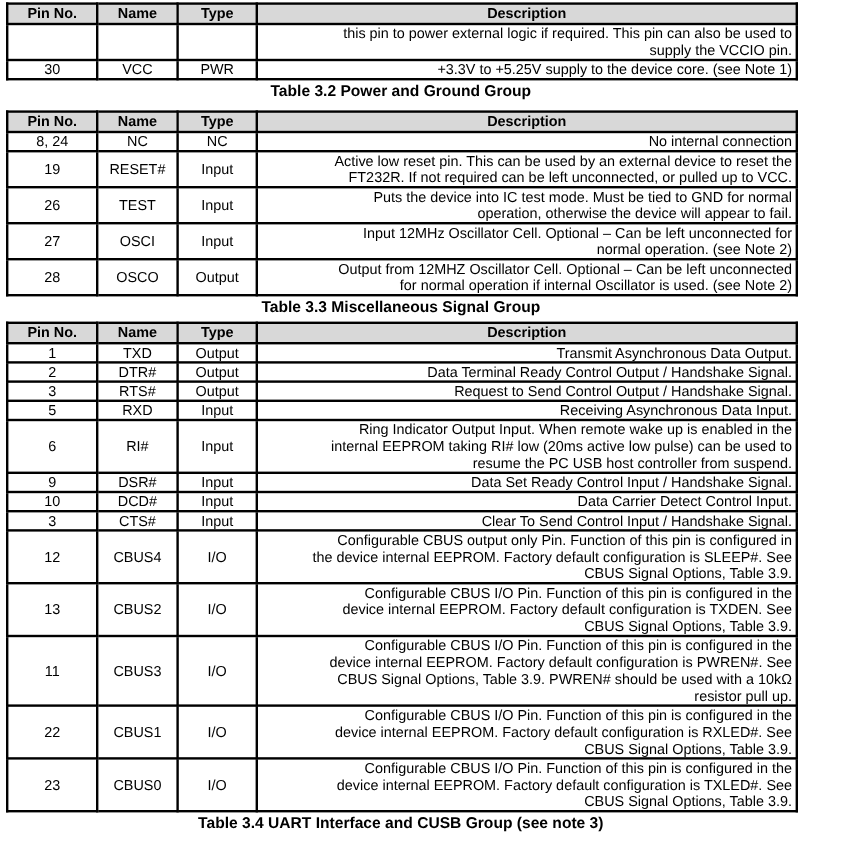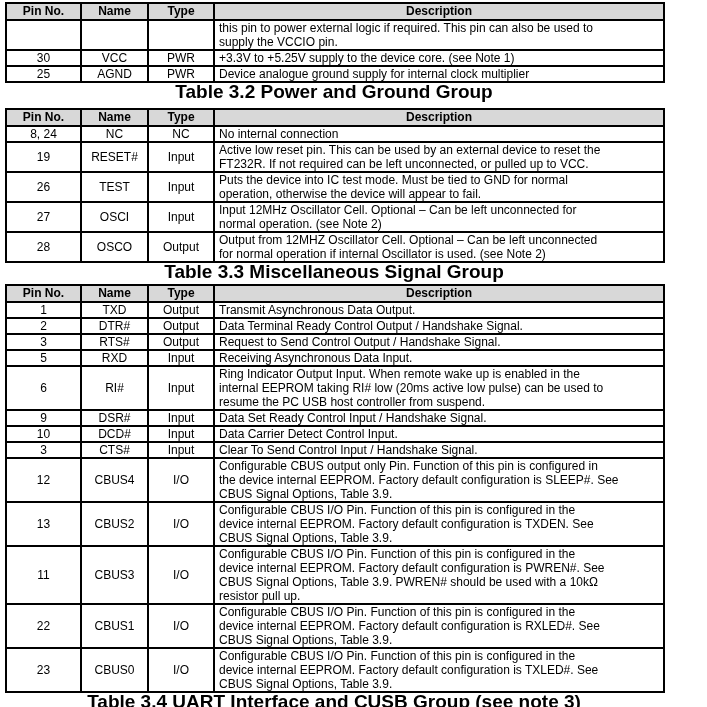--- a/index.html
+++ b/index.html
@@ -40,30 +40,30 @@
     line-height: 15px;
   }
   td {
     line-height: 14px;
     vertical-align: middle;
   }
   td.ctr {
     text-align: center;
   }
   td.desc {
-    text-align: left;
+    text-align: right;
     vertical-align: top;
     padding: 0 3px 0 4px;
     white-space: pre-line;
   }
   .caption {
     width: 658px;
     text-align: center;
     font-weight: bold;
-    font-size: 19px;
+    font-size: 13px;
     line-height: 14px;
     margin: 2px 0 9px 0;
   }
   .s2 .caption { margin-bottom: 5px; }
   .s3 .caption { margin-bottom: 0; }
 </style>
 </head>
 <body>
 
 <div class="page">
@@ -91,26 +91,20 @@
             <td class="ctr"></td>
             <td class="desc">this pin to power external logic if required. This pin can also be used to
 supply the VCCIO pin.</td>
           </tr>
           <tr>
             <td class="ctr">30</td>
             <td class="ctr">VCC</td>
             <td class="ctr">PWR</td>
             <td class="desc">+3.3V to +5.25V supply to the device core. (see Note 1)</td>
           </tr>
-          <tr>
-            <td class="ctr">25</td>
-            <td class="ctr">AGND</td>
-            <td class="ctr">PWR</td>
-            <td class="desc">Device analogue ground supply for internal clock multiplier</td>
-          </tr>
         </tbody>
       </table>
     <div class="caption">Table 3.2 Power and Ground Group</div>
   </section>
 
   <section class="tbl-block s2">
     <table>
       <colgroup>
         <col class="c-pin">
           <col class="c-name">

